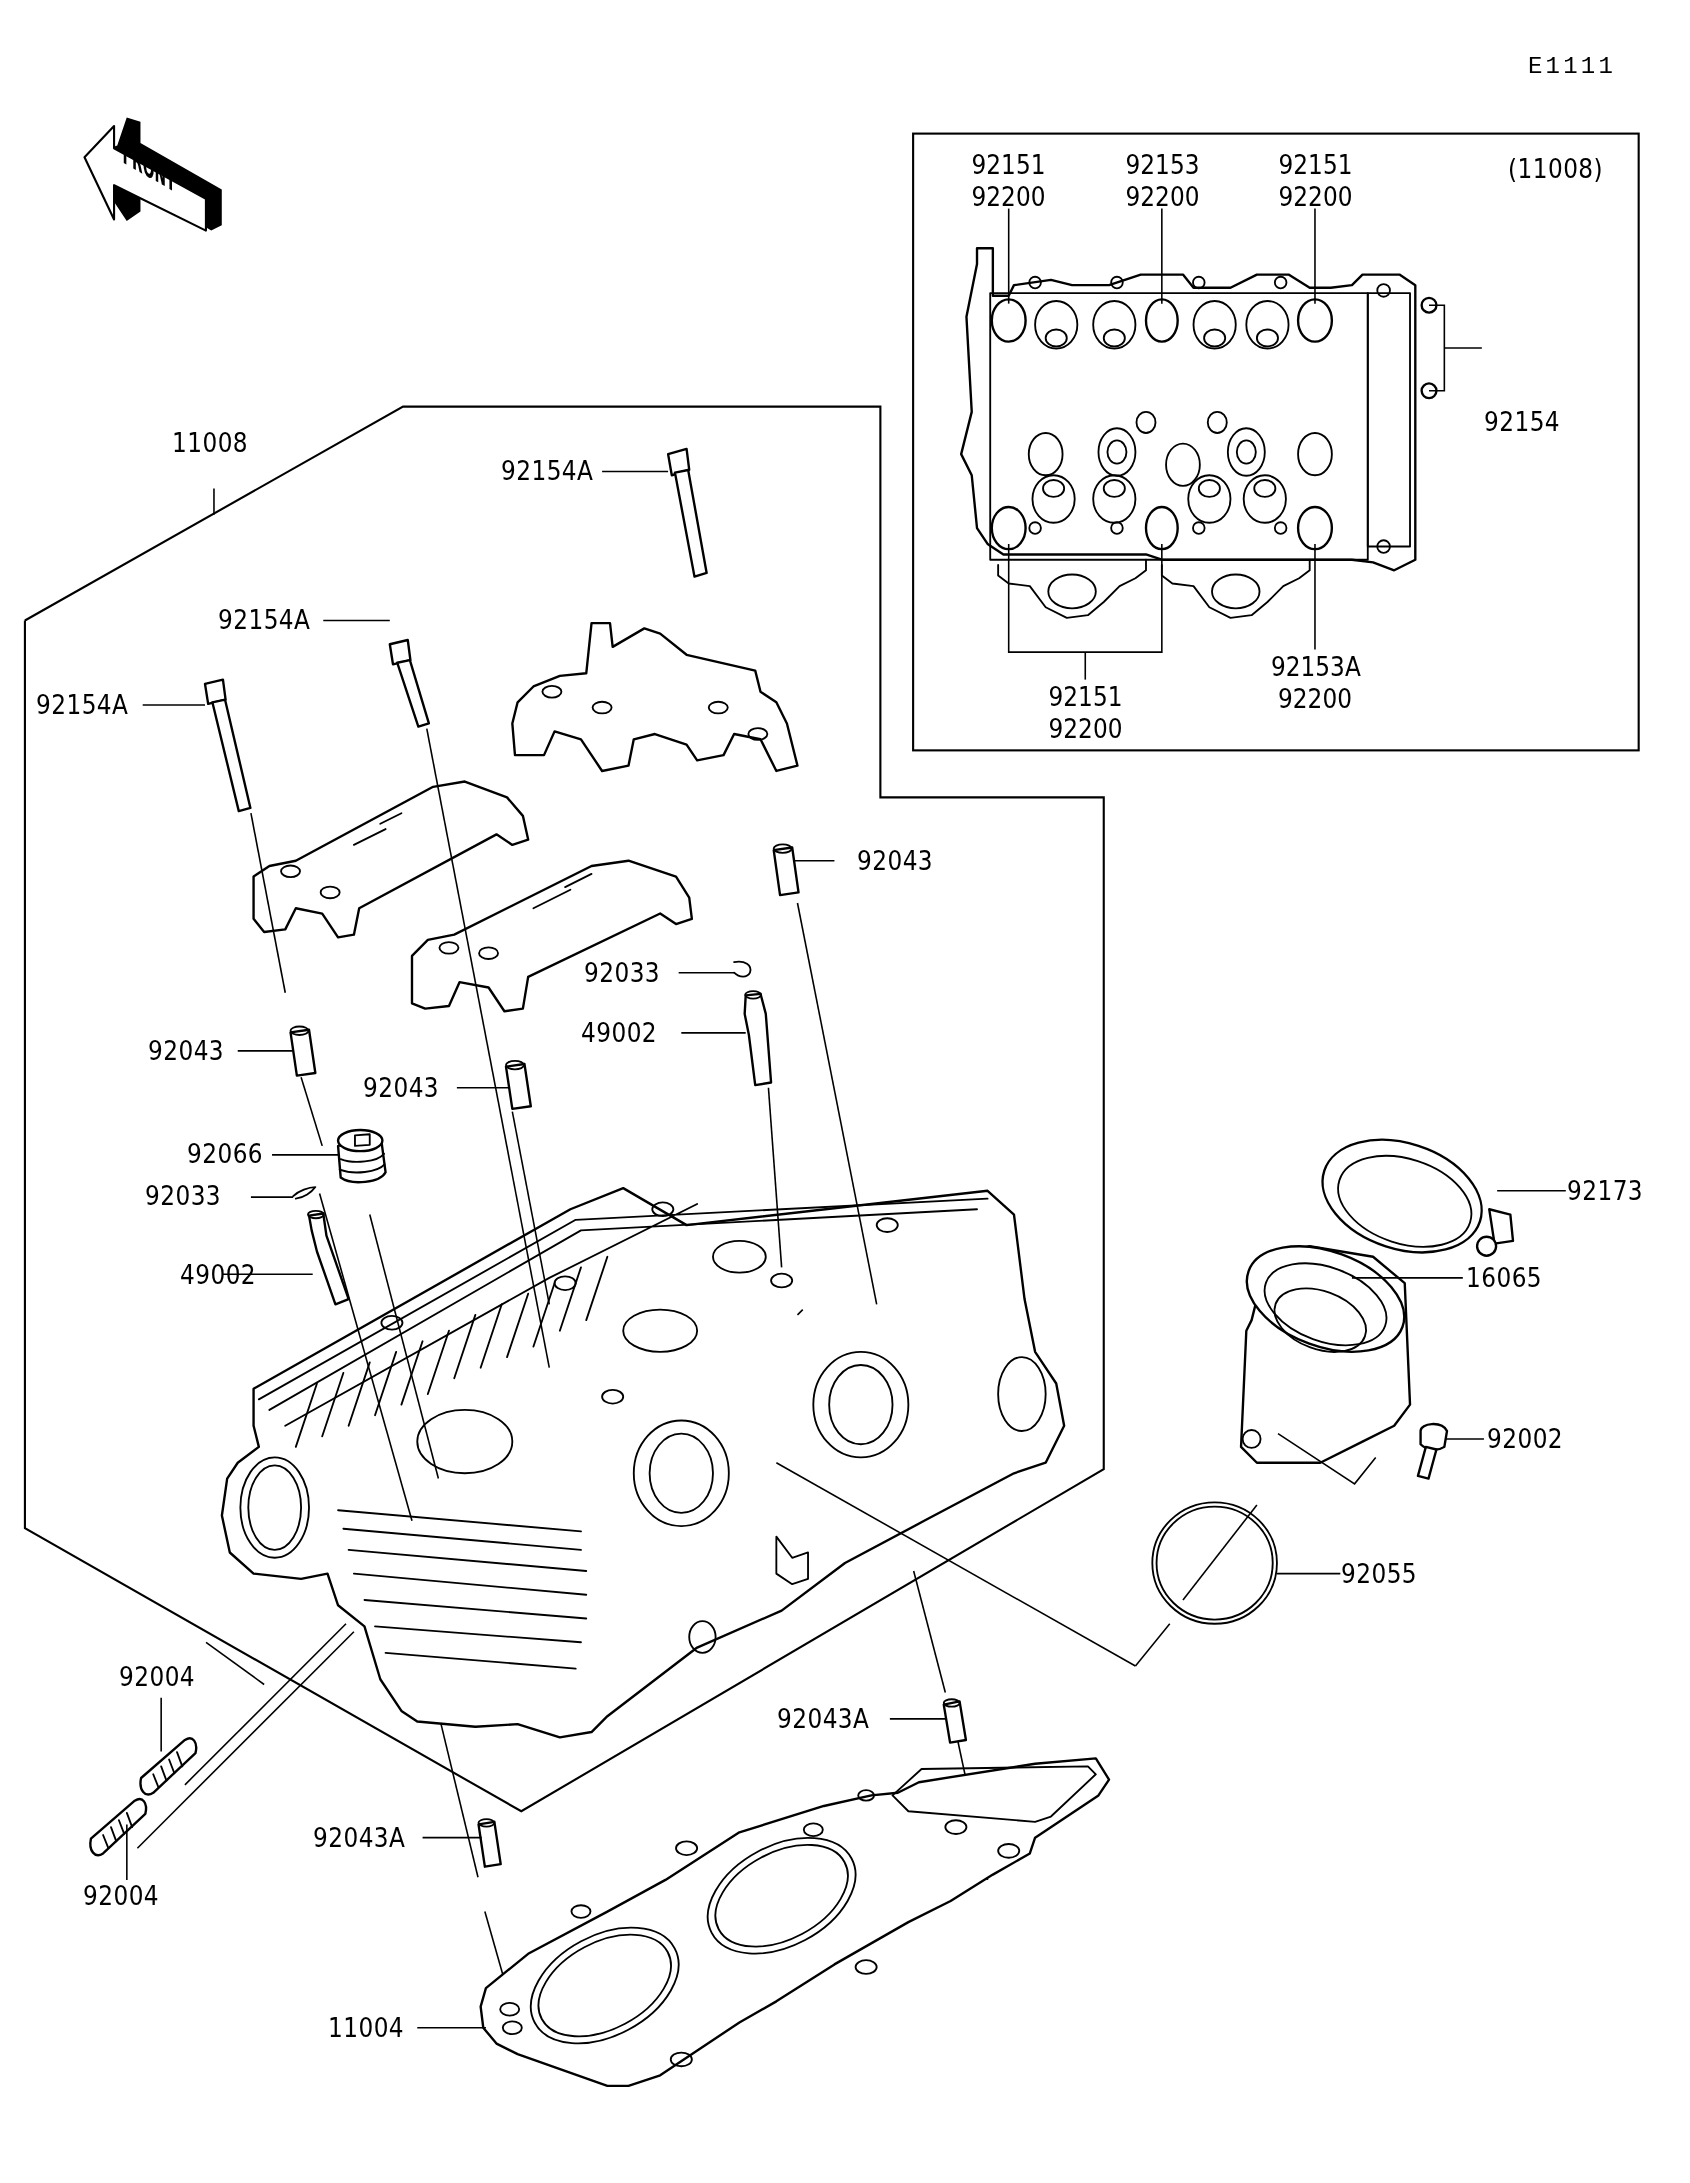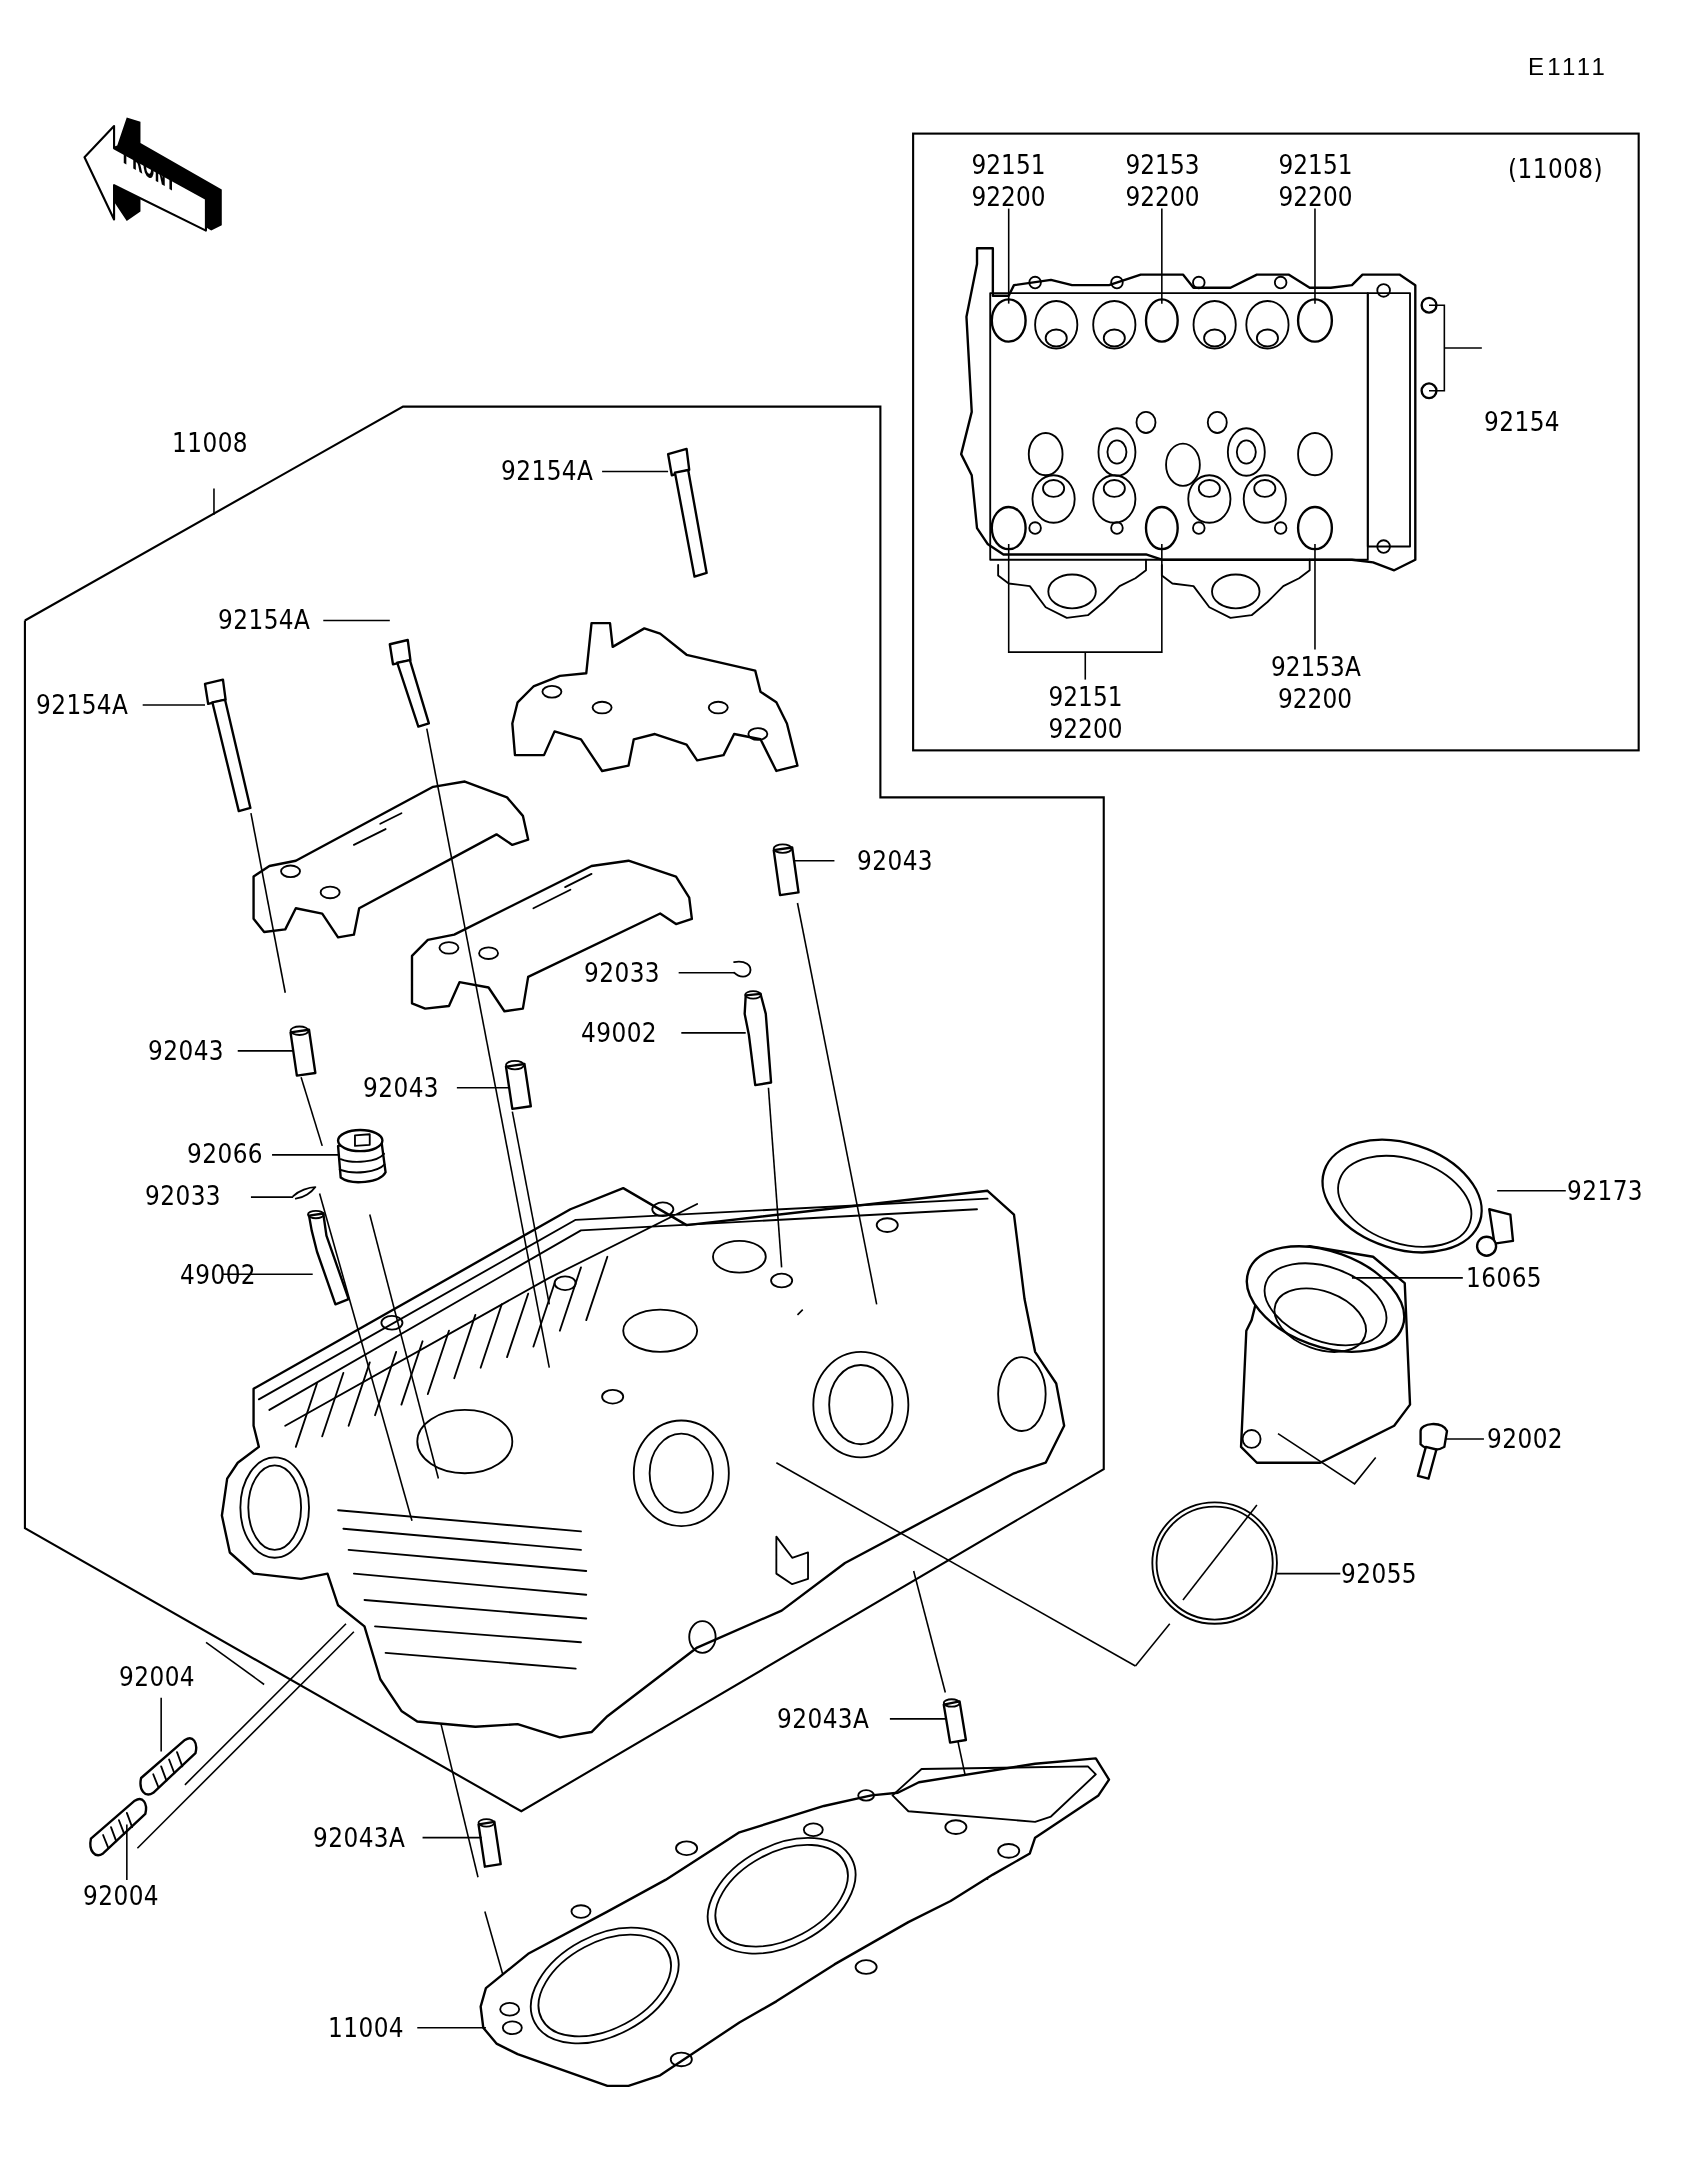--- a/index.html
+++ b/index.html
@@ -1,21 +1,21 @@
 <!DOCTYPE html>
 <html style="font-size:8.5px"><head>
 <meta charset="utf-8">
 <style>
   html, body { margin:0; padding:0; background:#ffffff; }
   body { width:1690px; height:2183px; position:relative; overflow:hidden; font-family:"DejaVu Sans", sans-serif; }
   #diagram { position:absolute; left:0; top:0; width:1690px; height:2183px; }
   .lbl { position:absolute; font-family:"DejaVu Sans", sans-serif; font-size:26.4px; color:#000; line-height:1; white-space:nowrap; transform:scaleX(0.88); transform-origin:left top; letter-spacing:0.5px; }
   .stack { position:absolute; font-family:"DejaVu Sans", sans-serif; font-size:26.4px; line-height:32px; color:#000; text-align:center; transform:scaleX(0.88); transform-origin:center top; }
   .stack span { display:block; }
-  .code { position:absolute; font-family:Liberation Sans, sans-serif; font-size:24px; letter-spacing:3.2px; color:#000; }
+  .code { position:absolute; font-family:Liberation Mono, monospace; font-size:24px; letter-spacing:3.2px; color:#000; }
   svg text { font-family:"DejaVu Sans", sans-serif; }
   .ln { stroke:#000; stroke-width:4; fill:none; }
   .thin { stroke:#000; stroke-width:3; fill:none; }
   .part { stroke:#000; stroke-width:4.5; fill:#fff; stroke-linejoin:round; stroke-linecap:round; }
   .partn { stroke:#000; stroke-width:3.5; fill:none; stroke-linejoin:round; stroke-linecap:round; }
   .box { stroke:#000; stroke-width:4; fill:none; }
 </style>
 </head>
 <body>
 

